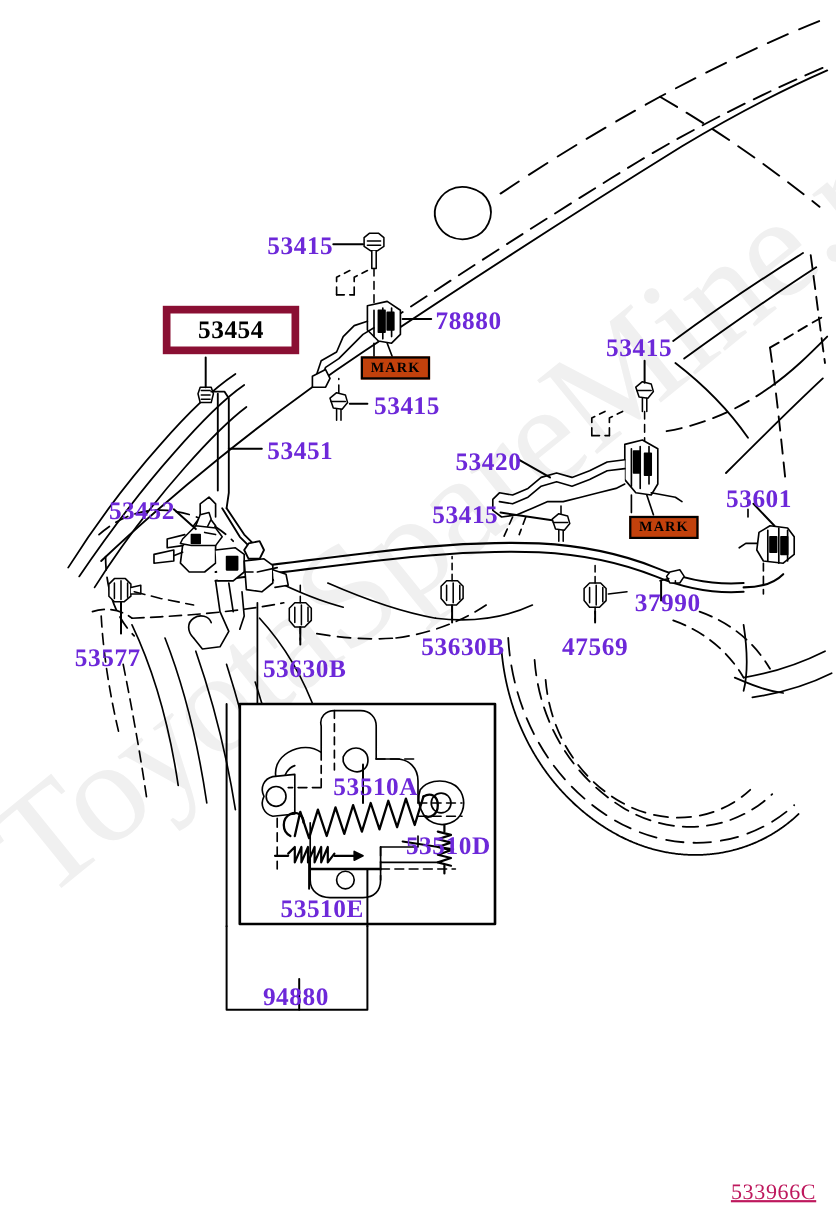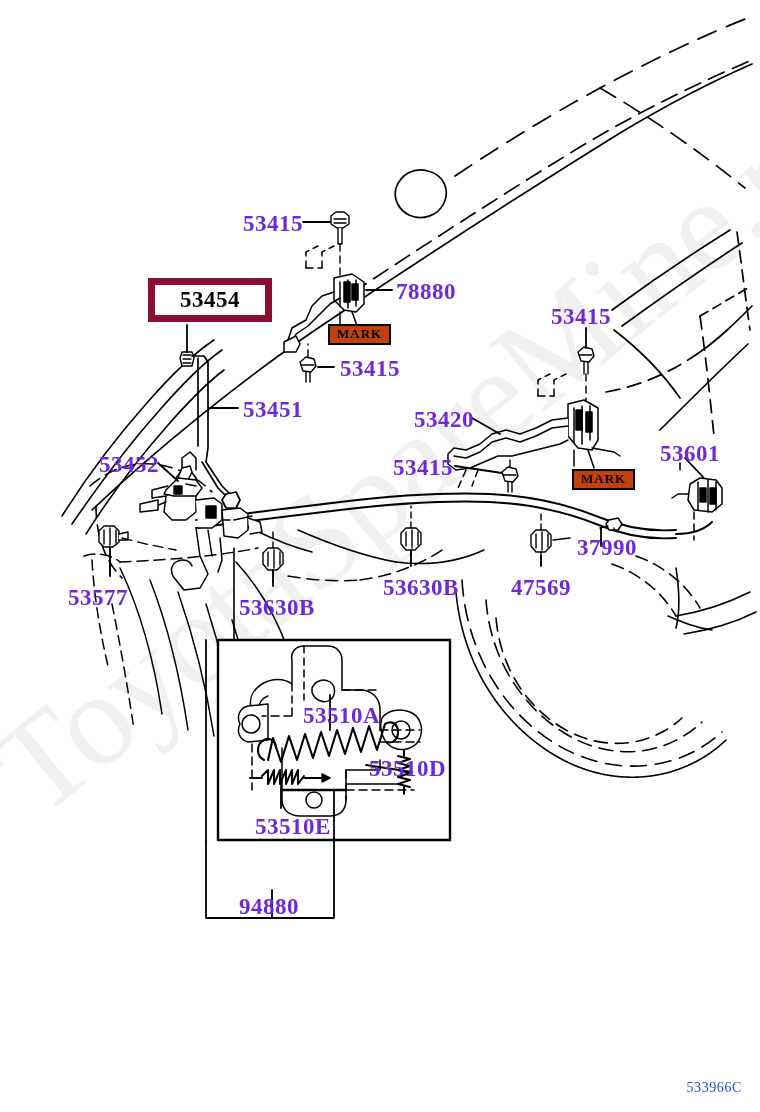--- a/index.html
+++ b/index.html
@@ -67,23 +67,24 @@
     color: #000;
     text-align: center;
     line-height: 30px;
     letter-spacing: 0.5px;
   }
   .corner-code {
     position: absolute;
     right: 18px;
     bottom: 16px;
     font-family: "Liberation Serif", "DejaVu Serif", serif;
-    font-size: 14px;
-    color: #1d4ed8;
+    font-size: 20px;
+    color: #be185d;
     letter-spacing: 0.6px;
+    text-decoration: underline;
   }
 </style>
 </head>
 <body>
 
 <div id="page">
 
   <svg id="watermark" viewBox="0 0 760 1112" xmlns="http://www.w3.org/2000/svg">
     <text x="40" y="820" transform="rotate(-39 40 820)" font-family="Liberation Serif, serif" font-size="132" fill="#f0f0f0" letter-spacing="-2">ToyotaSpareMine.ru</text>
   </svg>

